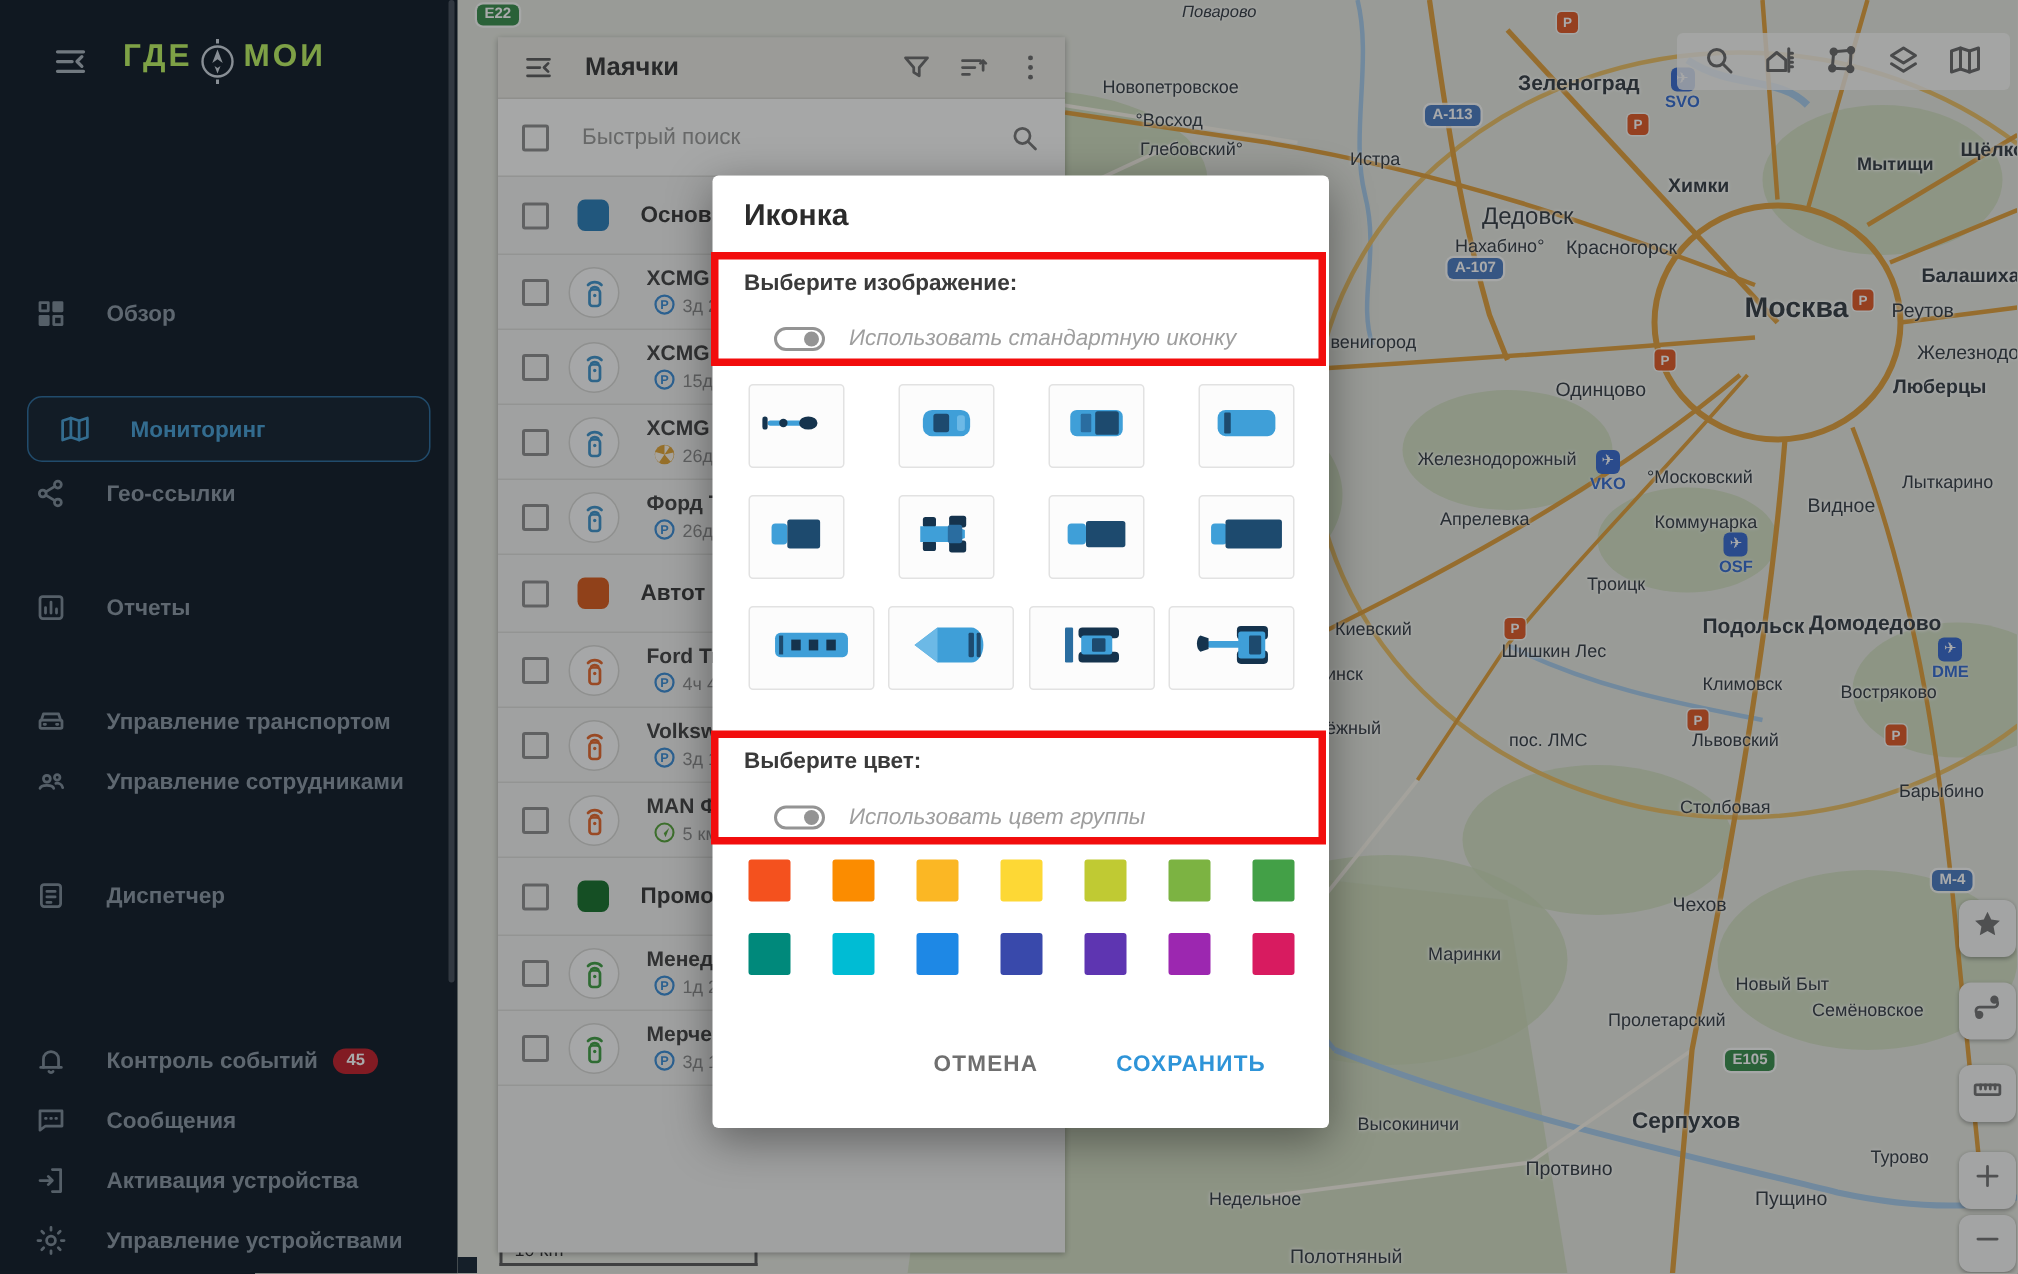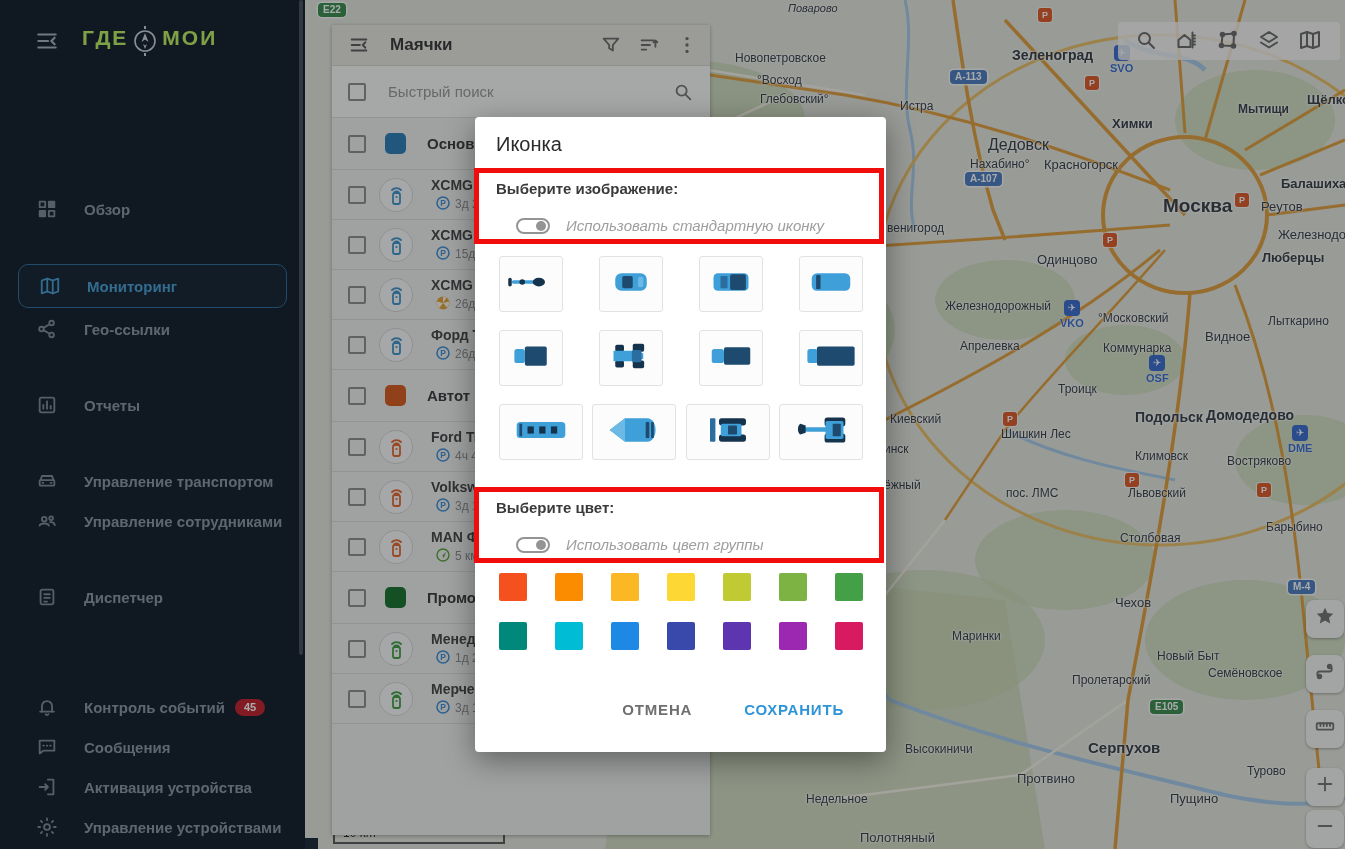--- a/index.html
+++ b/index.html
@@ -29,21 +29,21 @@
   .sb-top{display:flex;align-items:center;padding:26px 0 0 34px;color:#c7d0d9;}
   .sb-top .ham{width:26px;height:26px;color:#aab4be;}
   .logo{display:flex;align-items:flex-start;margin-left:22px;font-size:21px;font-weight:bold;letter-spacing:2px;color:#bef264;}
   .logo svg{width:30px;height:30px;margin:0 2px;}
   .sb-user{display:flex;align-items:center;margin:38px 0 0 26px;}
   .sb-user .av{width:40px;height:40px;color:#97a3ae;}
   .sb-user .uinfo{margin-left:18px;}
   .uname{font-size:15px;font-weight:bold;color:#aeb9c3;}
   .uid{font-size:13px;color:#8793a0;margin-top:4px;}
   .menu{position:absolute;left:0;top:189px;width:305px;}
-  .mi-row{display:flex;align-items:center;height:40px;padding-left:36px;color:#8d99a5;}
+  .mi-row{display:flex;align-items:center;height:40px;padding-left:23px;color:#8d99a5;}
   .mi-row .ic{width:22px;height:22px;flex:0 0 22px;color:#7f8c99;}
   .mi-row .lbl{margin-left:26px;font-size:15px;font-weight:bold;white-space:nowrap;}
   .mi-row.active{height:44px;margin-left:18px;margin-right:18px;padding-left:20px;border:1px solid #2f6e9e;border-radius:10px;color:#4aa0d5;background:rgba(74,160,213,.05);}
   .mi-row.active .ic{color:#4aa0d5;}
   .mbadge{margin-left:10px;background:#c3242f;color:#fff;font-size:11px;font-weight:bold;border-radius:9px;padding:3px 9px;line-height:1;}
   .sb-scroll{position:absolute;left:299px;top:0;width:4px;height:655px;background:rgba(200,210,220,.28);border-radius:2px;}
 
   
   .panel{position:absolute;left:332px;top:25px;width:378px;height:810px;z-index:2;background:#f2f2f0;box-shadow:0 1px 4px rgba(0,0,0,.3);}
   .p-head{height:41px;background:rgba(233,231,223,.85);display:flex;align-items:center;padding:0 12px 0 16px;border-bottom:1px solid #d8d6d0;}
@@ -64,21 +64,21 @@
   .rtext{margin-left:18px;overflow:hidden;white-space:nowrap;}
   .row.group .rtext{margin-left:21px;font-size:15px;font-weight:bold;color:#3d3d3d;}
   .rname{font-size:14px;font-weight:bold;color:#474747;}
   .rstat{display:flex;align-items:center;margin-top:3px;}
   .rstat svg{width:14px;height:14px;}
   .rstat span{margin-left:5px;font-size:12px;color:#8f8f8f;}
 
   
   .backdrop{position:absolute;inset:0;background:rgba(10,12,14,.35);z-index:5;}
   .modal{position:absolute;left:475px;top:117px;width:411px;height:635px;background:#fff;border-radius:4px;box-shadow:0 8px 30px rgba(0,0,0,.4);z-index:6;}
-  .m-title{position:absolute;left:21px;top:16px;font-size:20px;font-weight:normal;color:#2b2b2b;}
+  .m-title{position:absolute;left:21px;top:16px;font-size:20px;font-weight:bold;color:#2b2b2b;}
   .m-h{position:absolute;left:21px;font-size:15px;font-weight:bold;color:#3a3a3a;}
   .m-toggle{position:absolute;left:25px;display:flex;align-items:center;font-style:italic;}
   .tgl{width:34px;height:16px;border:2px solid #949494;border-radius:9px;position:relative;flex:0 0 34px;}
   .tgl .knob{position:absolute;left:2px;top:1px;width:10px;height:10px;border-radius:50%;background:#949494;}
   .m-toggle span{margin-left:16px;font-size:15px;color:#9e9e9e;white-space:nowrap;}
   .m-grid{position:absolute;left:24px;top:139px;width:364px;}
   .g-row{display:flex;justify-content:space-between;margin-bottom:18px;}
   .tile{width:64px;height:56px;border:1px solid #e2e2e2;border-radius:3px;background:#fcfcfc;display:flex;align-items:center;justify-content:center;}
   .g-row.wide .tile{width:84px;}
   .tile svg{width:56px;height:36px;}

